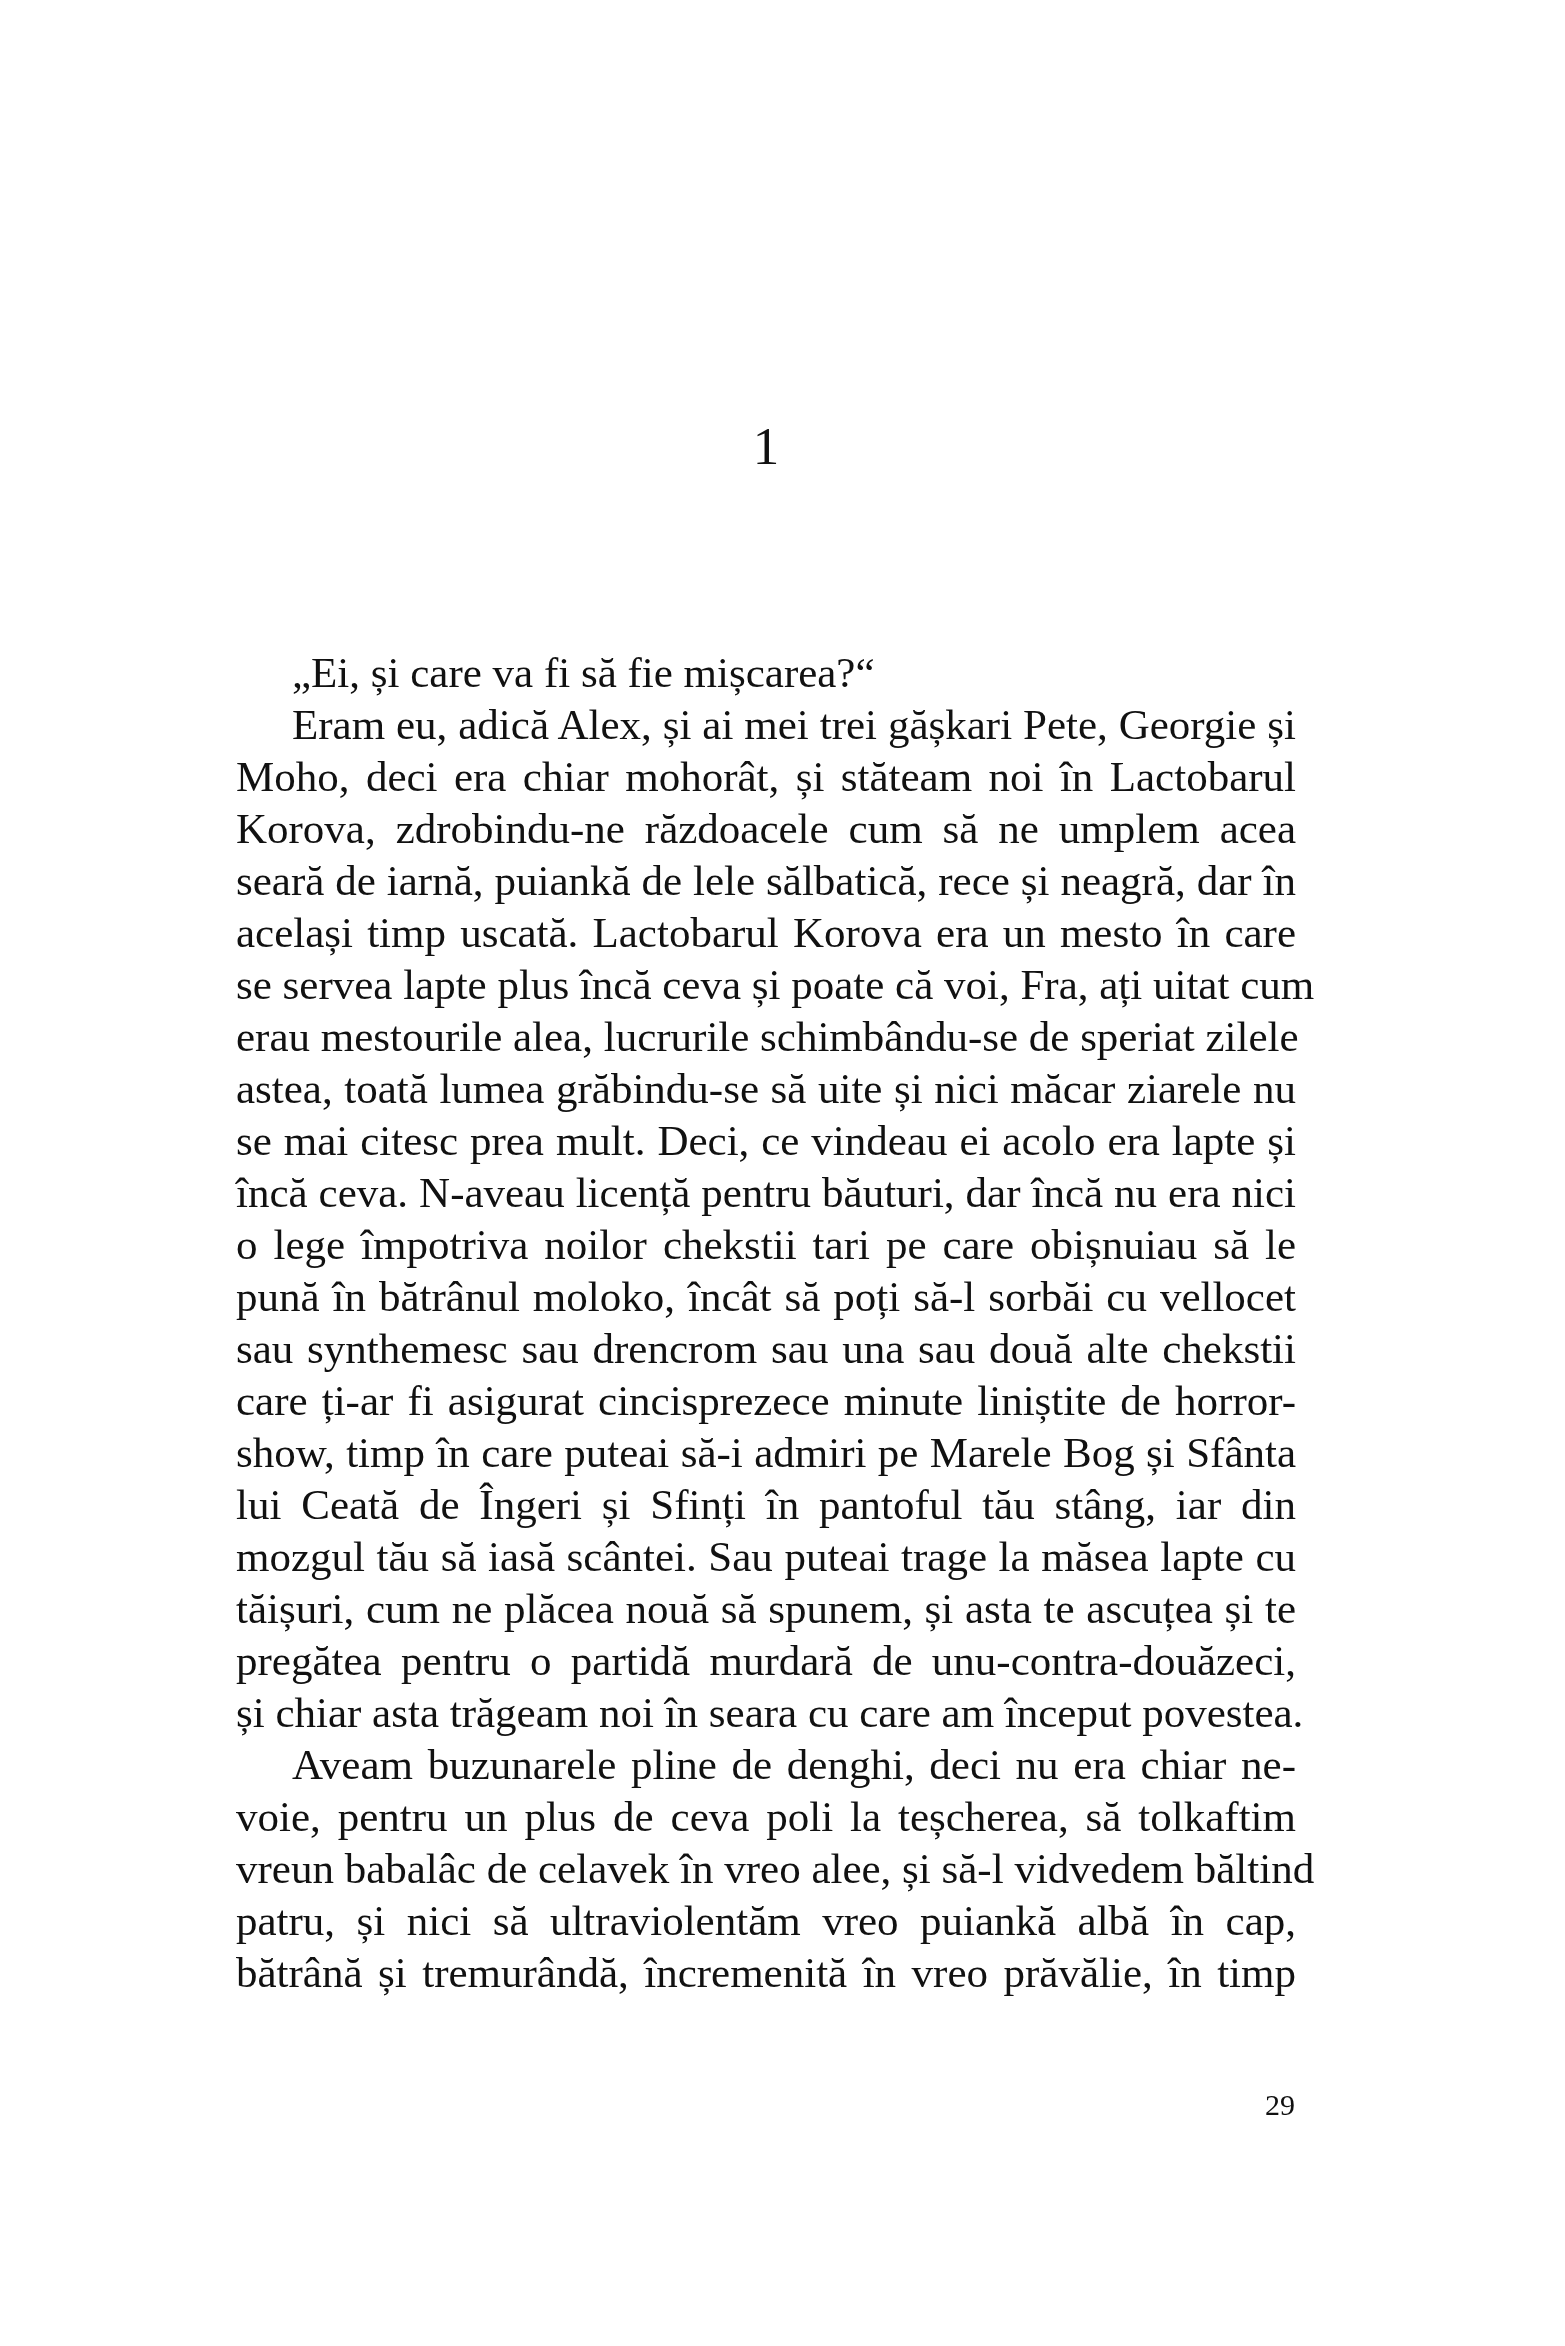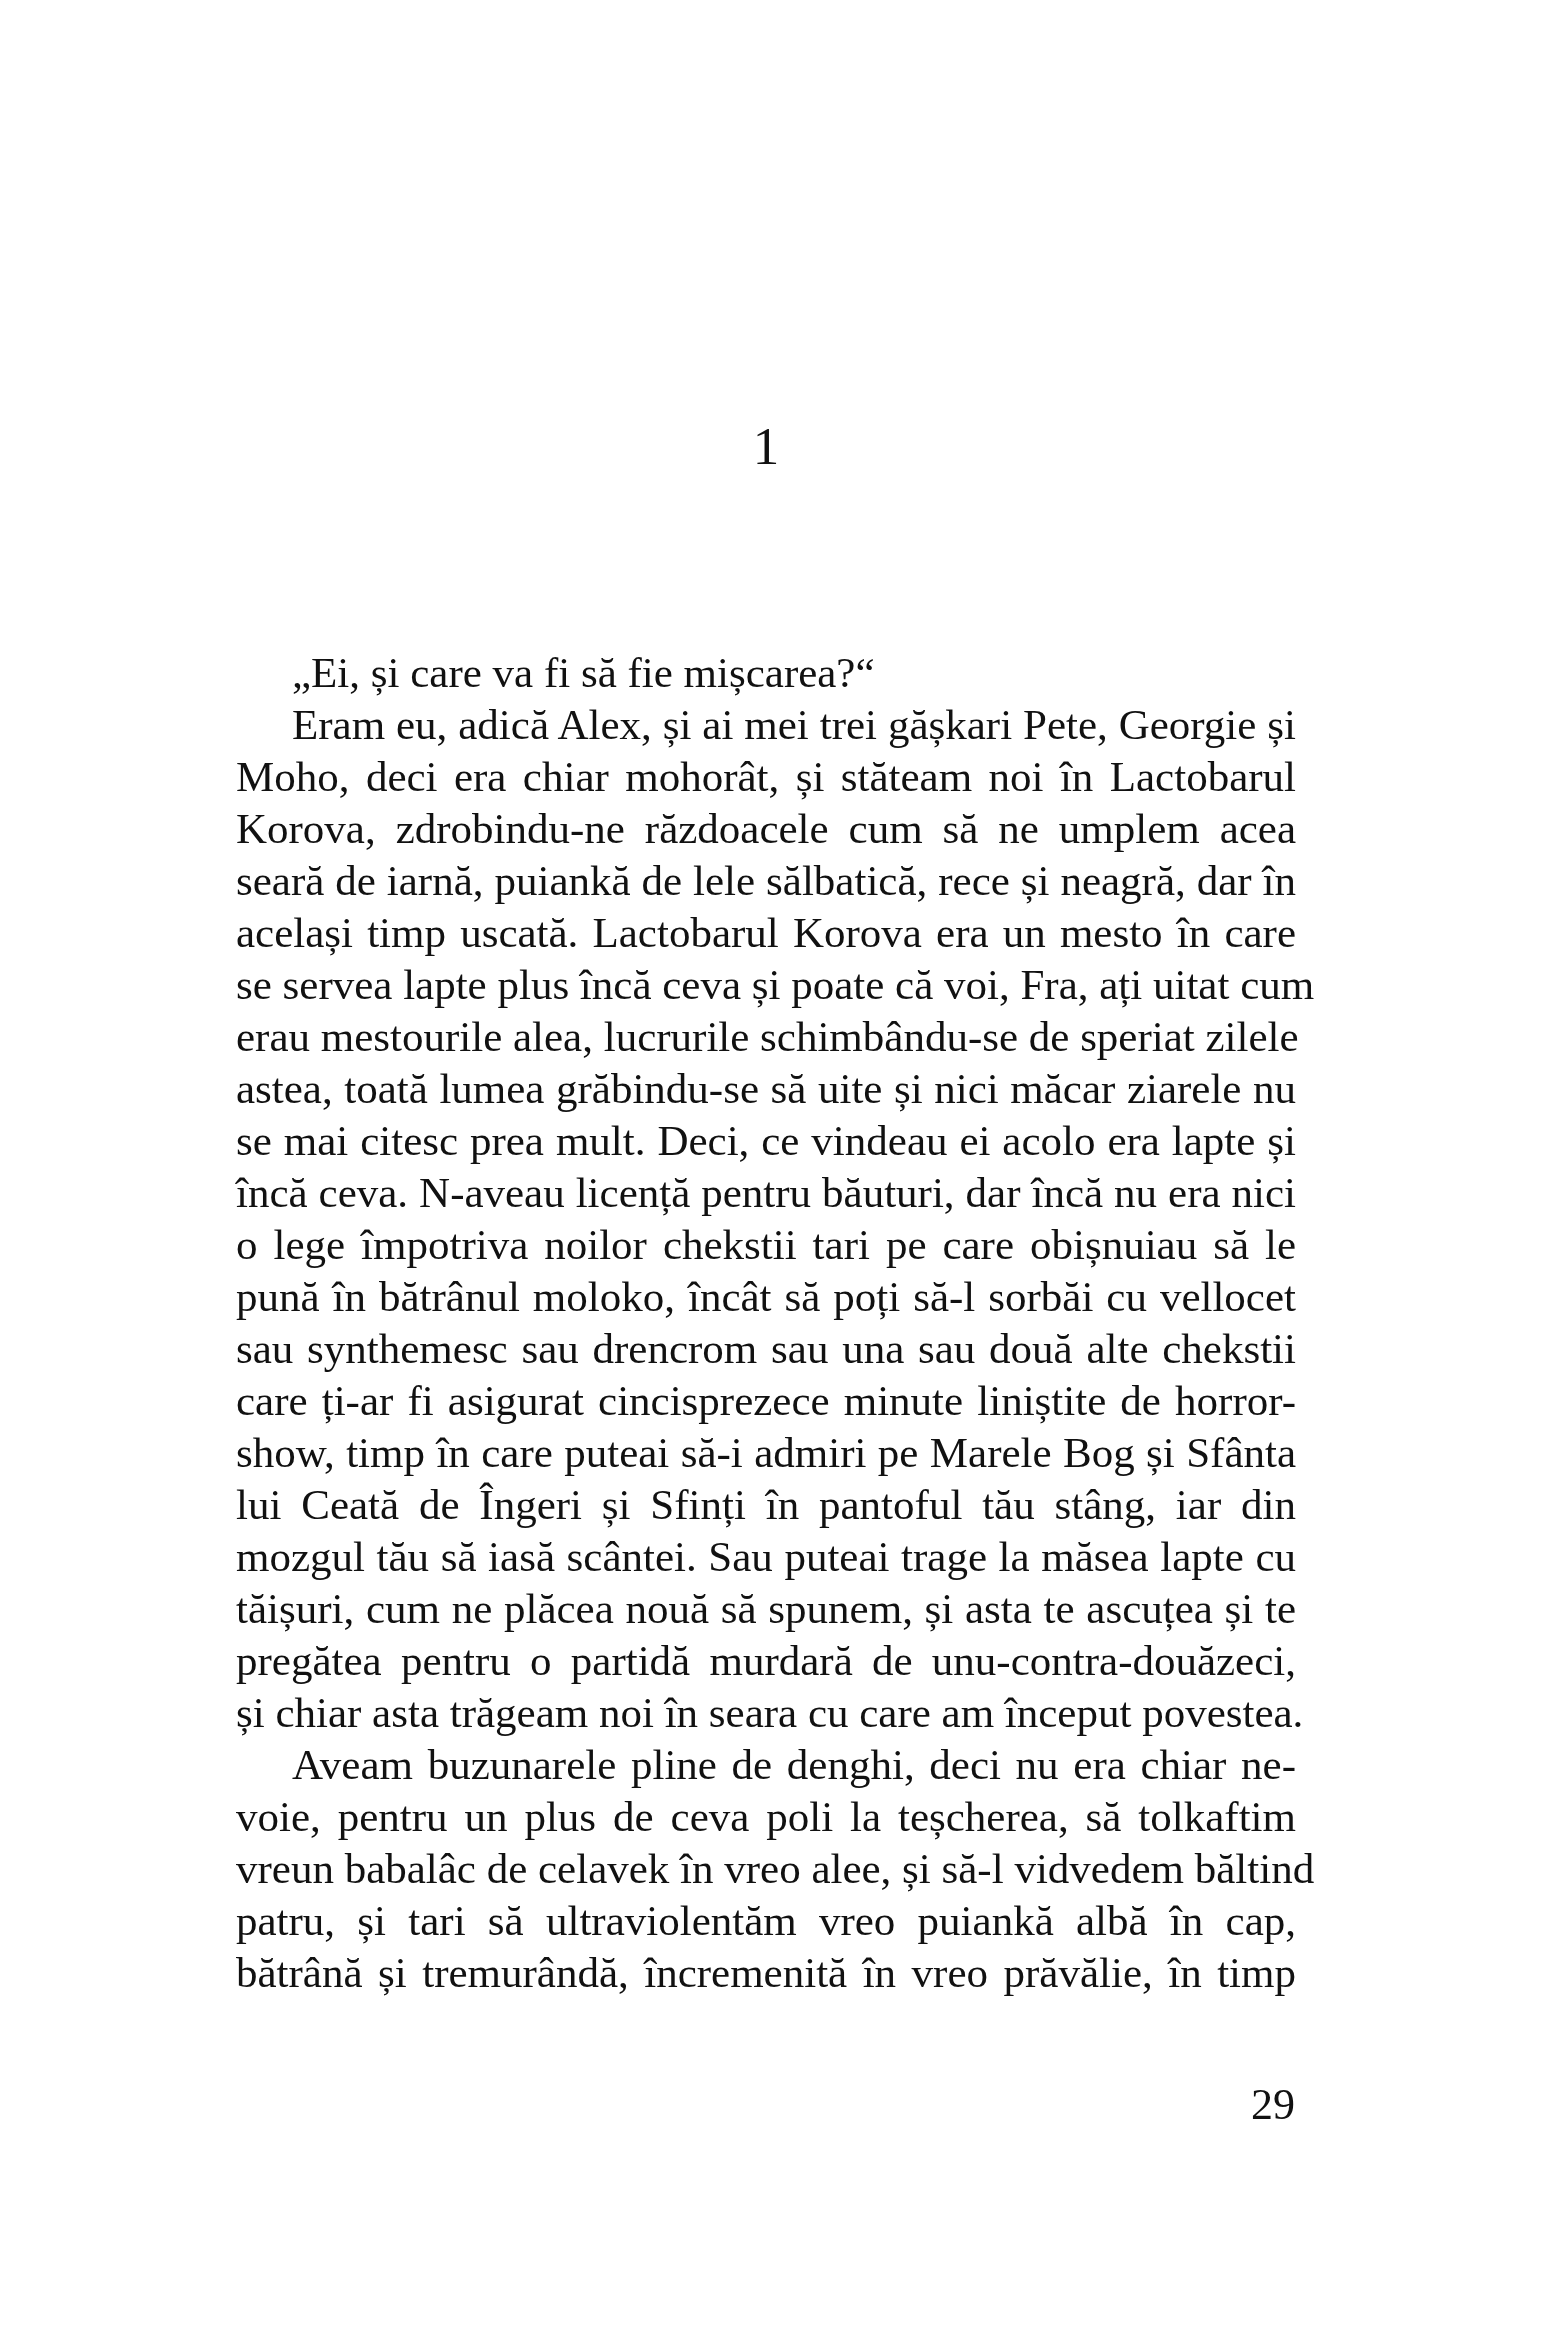--- a/index.html
+++ b/index.html
@@ -14,21 +14,21 @@
     font-family: "Liberation Serif", serif; font-size: 43px; line-height: 52px;
   }
   .line {
     display: block; height: 52px; white-space: nowrap; overflow: visible;
     text-align: justify; text-align-last: justify;
   }
   .line.indent { padding-left: 56px; }
   .line.last { text-align-last: left; }
   .page-number {
     position: absolute; right: 270px; top: 2082px;
-    font-family: "Liberation Serif", serif; font-size: 44px; line-height: 45px; text-align: left;
+    font-family: "Liberation Serif", serif; font-size: 30px; line-height: 45px; text-align: left;
   }
 </style>
 </head>
 <body>
 
 <div class="page" style="color: rgb(17, 17, 17); background: rgb(255, 255, 255);">
   <div class="chapter-number">1</div>
 
   <div class="text-block">
 
@@ -56,20 +56,20 @@
       <span class="line">mozgul tău să iasă scântei. Sau puteai trage la măsea lapte cu</span>
       <span class="line">tăișuri, cum ne plăcea nouă să spunem, și asta te ascuțea și te</span>
       <span class="line">pregătea pentru o partidă murdară de unu-contra-douăzeci,</span>
       <span class="line last">și chiar asta trăgeam noi în seara cu care am început povestea.</span>
     </div>
 
     <div>
       <span class="line indent">Aveam buzunarele pline de denghi, deci nu era chiar ne-</span>
       <span class="line">voie, pentru un plus de ceva poli la teșcherea, să tolkaftim</span>
       <span class="line">vreun babalâc de celavek în vreo alee, și să-l vidvedem băltind</span>
-      <span class="line">patru, și tari să ultraviolentăm vreo puiankă albă în cap,</span>
+      <span class="line">patru, și nici să ultraviolentăm vreo puiankă albă în cap,</span>
       <span class="line">bătrână și tremurândă, încremenită în vreo prăvălie, în timp</span>
     </div>
   </div>
 
   <div class="page-number">29</div>
 </div>
 
 
 </body></html>

